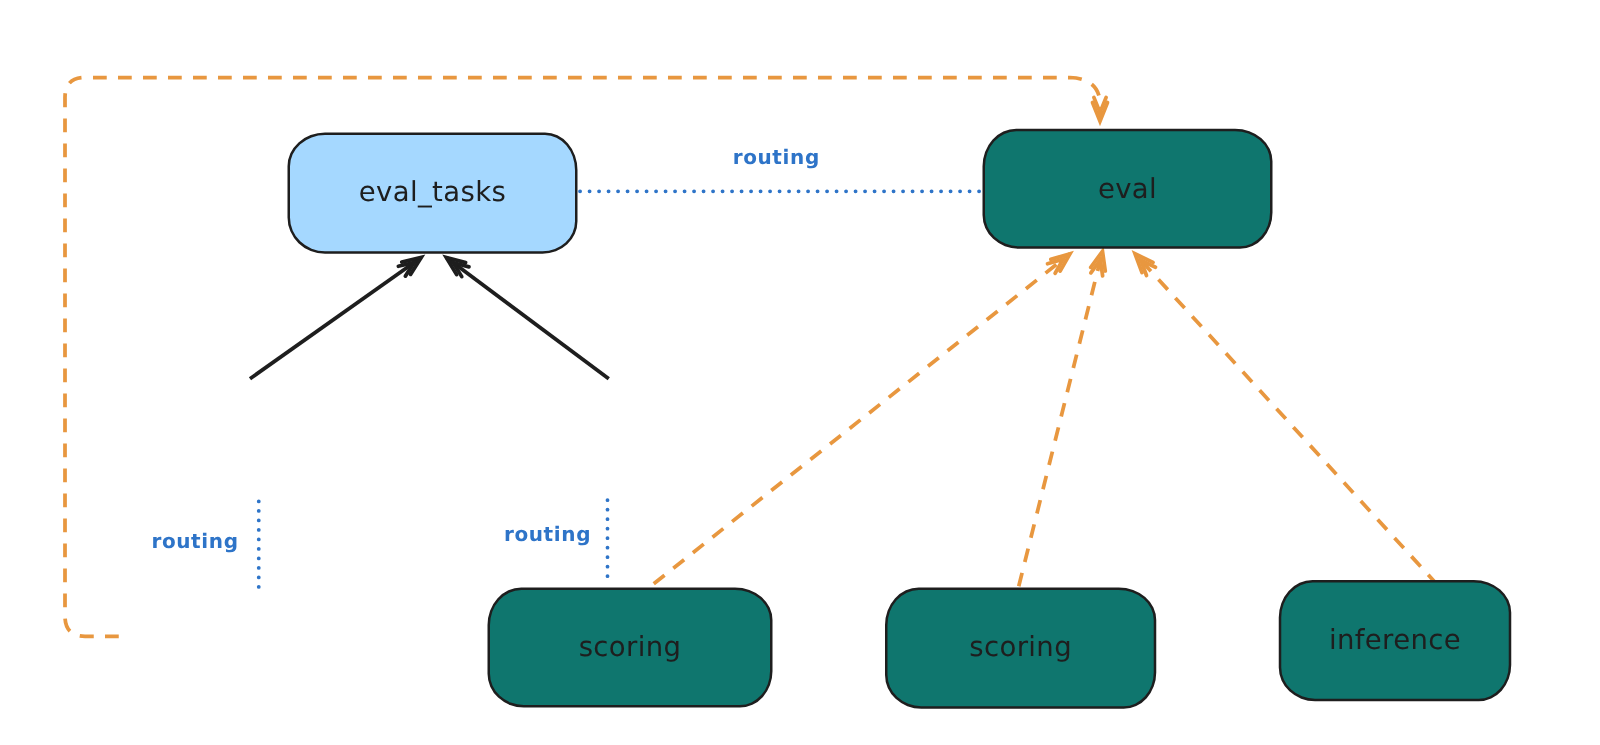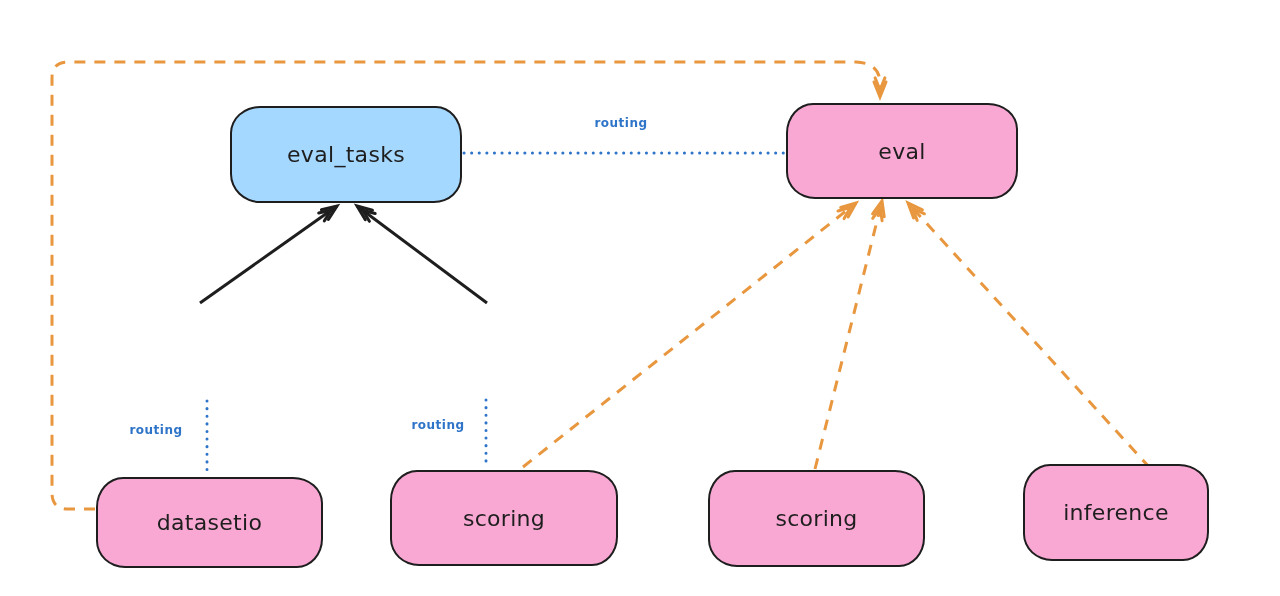--- a/index.html
+++ b/index.html
@@ -14,35 +14,35 @@
   .node{
     position:absolute;
     border:2.8px solid #1e1e1e;
     display:flex;align-items:center;justify-content:center;
     box-sizing:border-box;
     color:#1e1e1e;
     font-size:22px;
     letter-spacing:0.3px;
   }
   .node.blue{background:#a5d8ff;border-radius:30px 26px 28px 30px / 27px 30px 26px 29px;}
-  .node.green{background:#f9a8d4;border-radius:27px 30px 26px 29px / 30px 26px 29px 27px;}
+  .node.green{background:#0f766e;border-radius:27px 30px 26px 29px / 30px 26px 29px 27px;}
   .n-eval_tasks{left:230px;top:106px;width:232px;height:97px;}
   .n-eval{left:786px;top:103px;width:232px;height:96px;}
   .n-datasets{left:98px;top:305px;width:232px;height:93px;}
   .n-scoring_functions{left:380px;top:304px;width:232px;height:94px;}
   .n-datasetio{left:96px;top:477px;width:227px;height:91px;}
   .n-scoring{left:390px;top:470px;width:228px;height:96px;}
   .n-agents{left:708px;top:470px;width:217px;height:97px;}
   .n-inference{left:1023px;top:464px;width:186px;height:97px;}
   .edge-label{
     position:absolute;
     width:120px;
     text-align:center;
     color:#2e74c8;
-    font-size:12px;
+    font-size:16px;
     font-weight:600;
     letter-spacing:0.5px;
   }
   .el-top{left:561px;top:116px;}
   .el-left{left:96px;top:423px;}
   .el-mid{left:378px;top:418px;}
   .stroke-black{stroke:#1e1e1e;stroke-width:3;fill:none;}
   .stroke-blue-dotted{stroke:#2e74c8;stroke-width:3;fill:none;stroke-dasharray:0.1 7.5;stroke-linecap:round;}
   .stroke-orange-dashed{stroke:#e8973f;stroke-width:3;fill:none;stroke-dasharray:11 9;}
   .stroke-orange{stroke:#e8973f;stroke-width:3;fill:none;stroke-linecap:round;}
@@ -97,23 +97,20 @@
       <path class="stroke-orange" d="M 917.2 220.4 L 912.7 208.2 L 924.4 213.8"></path>
     </g>
   </svg>
 
   <div class="node blue n-eval_tasks">
     <span>eval_tasks</span>
   </div>
   <div class="node green n-eval">
     <span>eval</span>
   </div>
-  <div class="node green n-datasetio">
-    <span>datasetio</span>
-  </div>
   <div class="node green n-scoring">
     <span>scoring</span>
   </div>
   <div class="node green n-agents">
     <span>scoring</span>
   </div>
   <div class="node green n-inference">
     <span>inference</span>
   </div>
 

